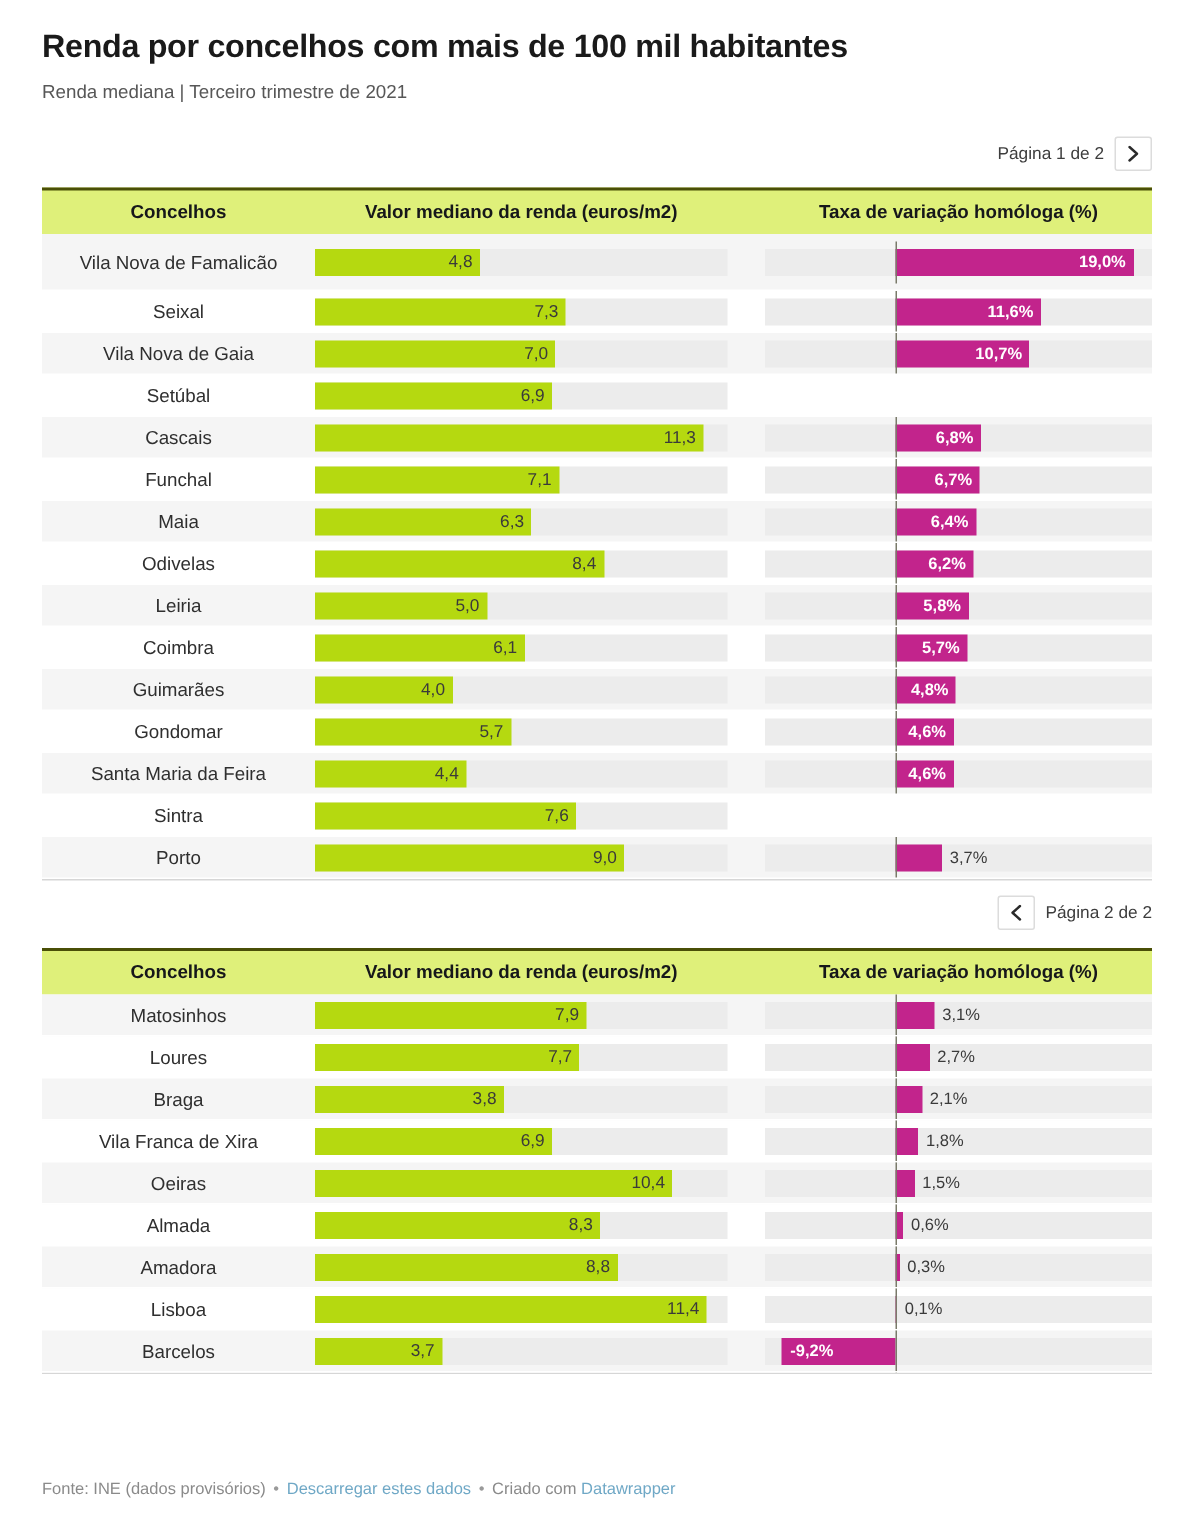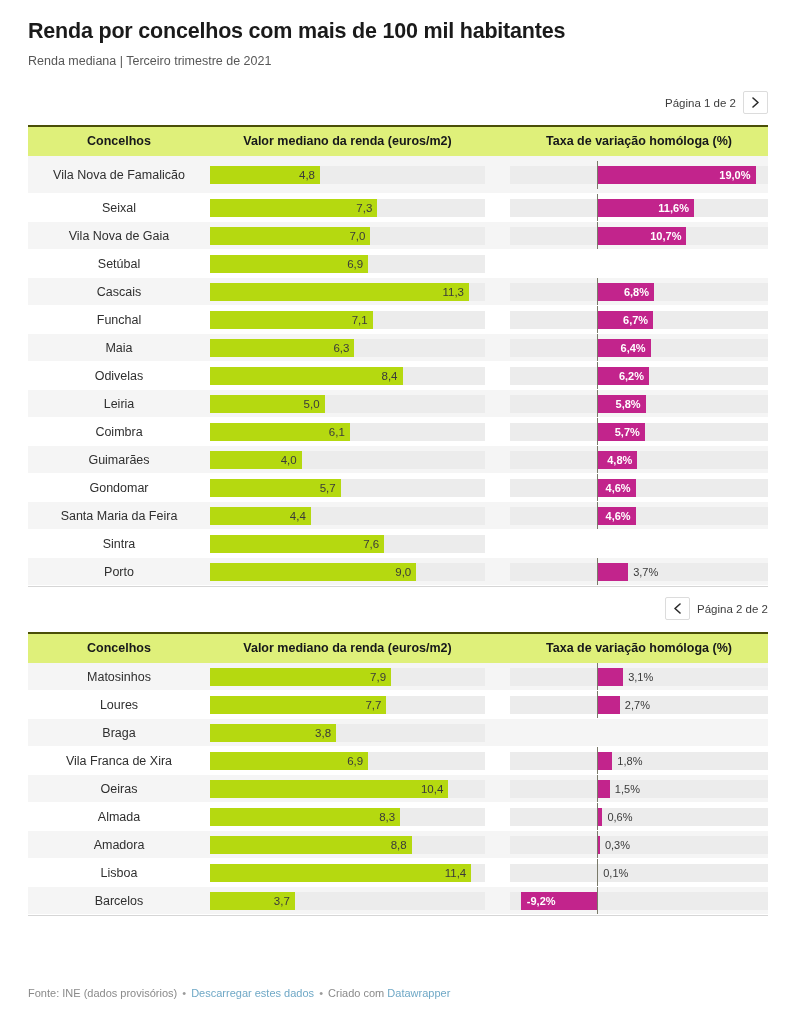--- a/index.html
+++ b/index.html
@@ -464,20 +464,26 @@
             <div class="var-label out" style="left: 114.858px;">2,7%</div>
           </div>
         </div>
         <div class="row odd">
           <div class="cell-name">Braga</div>
           <div class="bar-wrap">
             <div class="bar-track"></div>
             <div class="bar-fill" style="width: 126.042px; background: rgb(181, 217, 16);"></div>
             <div class="bar-label inside" style="right: 153.958px;">3,8</div>
           </div>
+          <div class="var-wrap">
+            <div class="var-track"></div>
+            <div class="var-fill" style="background: rgb(194, 36, 140); left: 87.3871px; width: 17.4774px;"></div>
+            <div class="zero-line" style="left: 87.3871px;"></div>
+            <div class="var-label out" style="left: 109.865px;">2,1%</div>
+          </div>
         </div>
         <div class="row even">
           <div class="cell-name">Vila Franca de Xira</div>
           <div class="bar-wrap">
             <div class="bar-track"></div>
             <div class="bar-fill" style="width: 158.125px; background: rgb(181, 217, 16);"></div>
             <div class="bar-label inside" style="right: 121.875px;">6,9</div>
           </div>
           <div class="var-wrap">
             <div class="var-track"></div>

